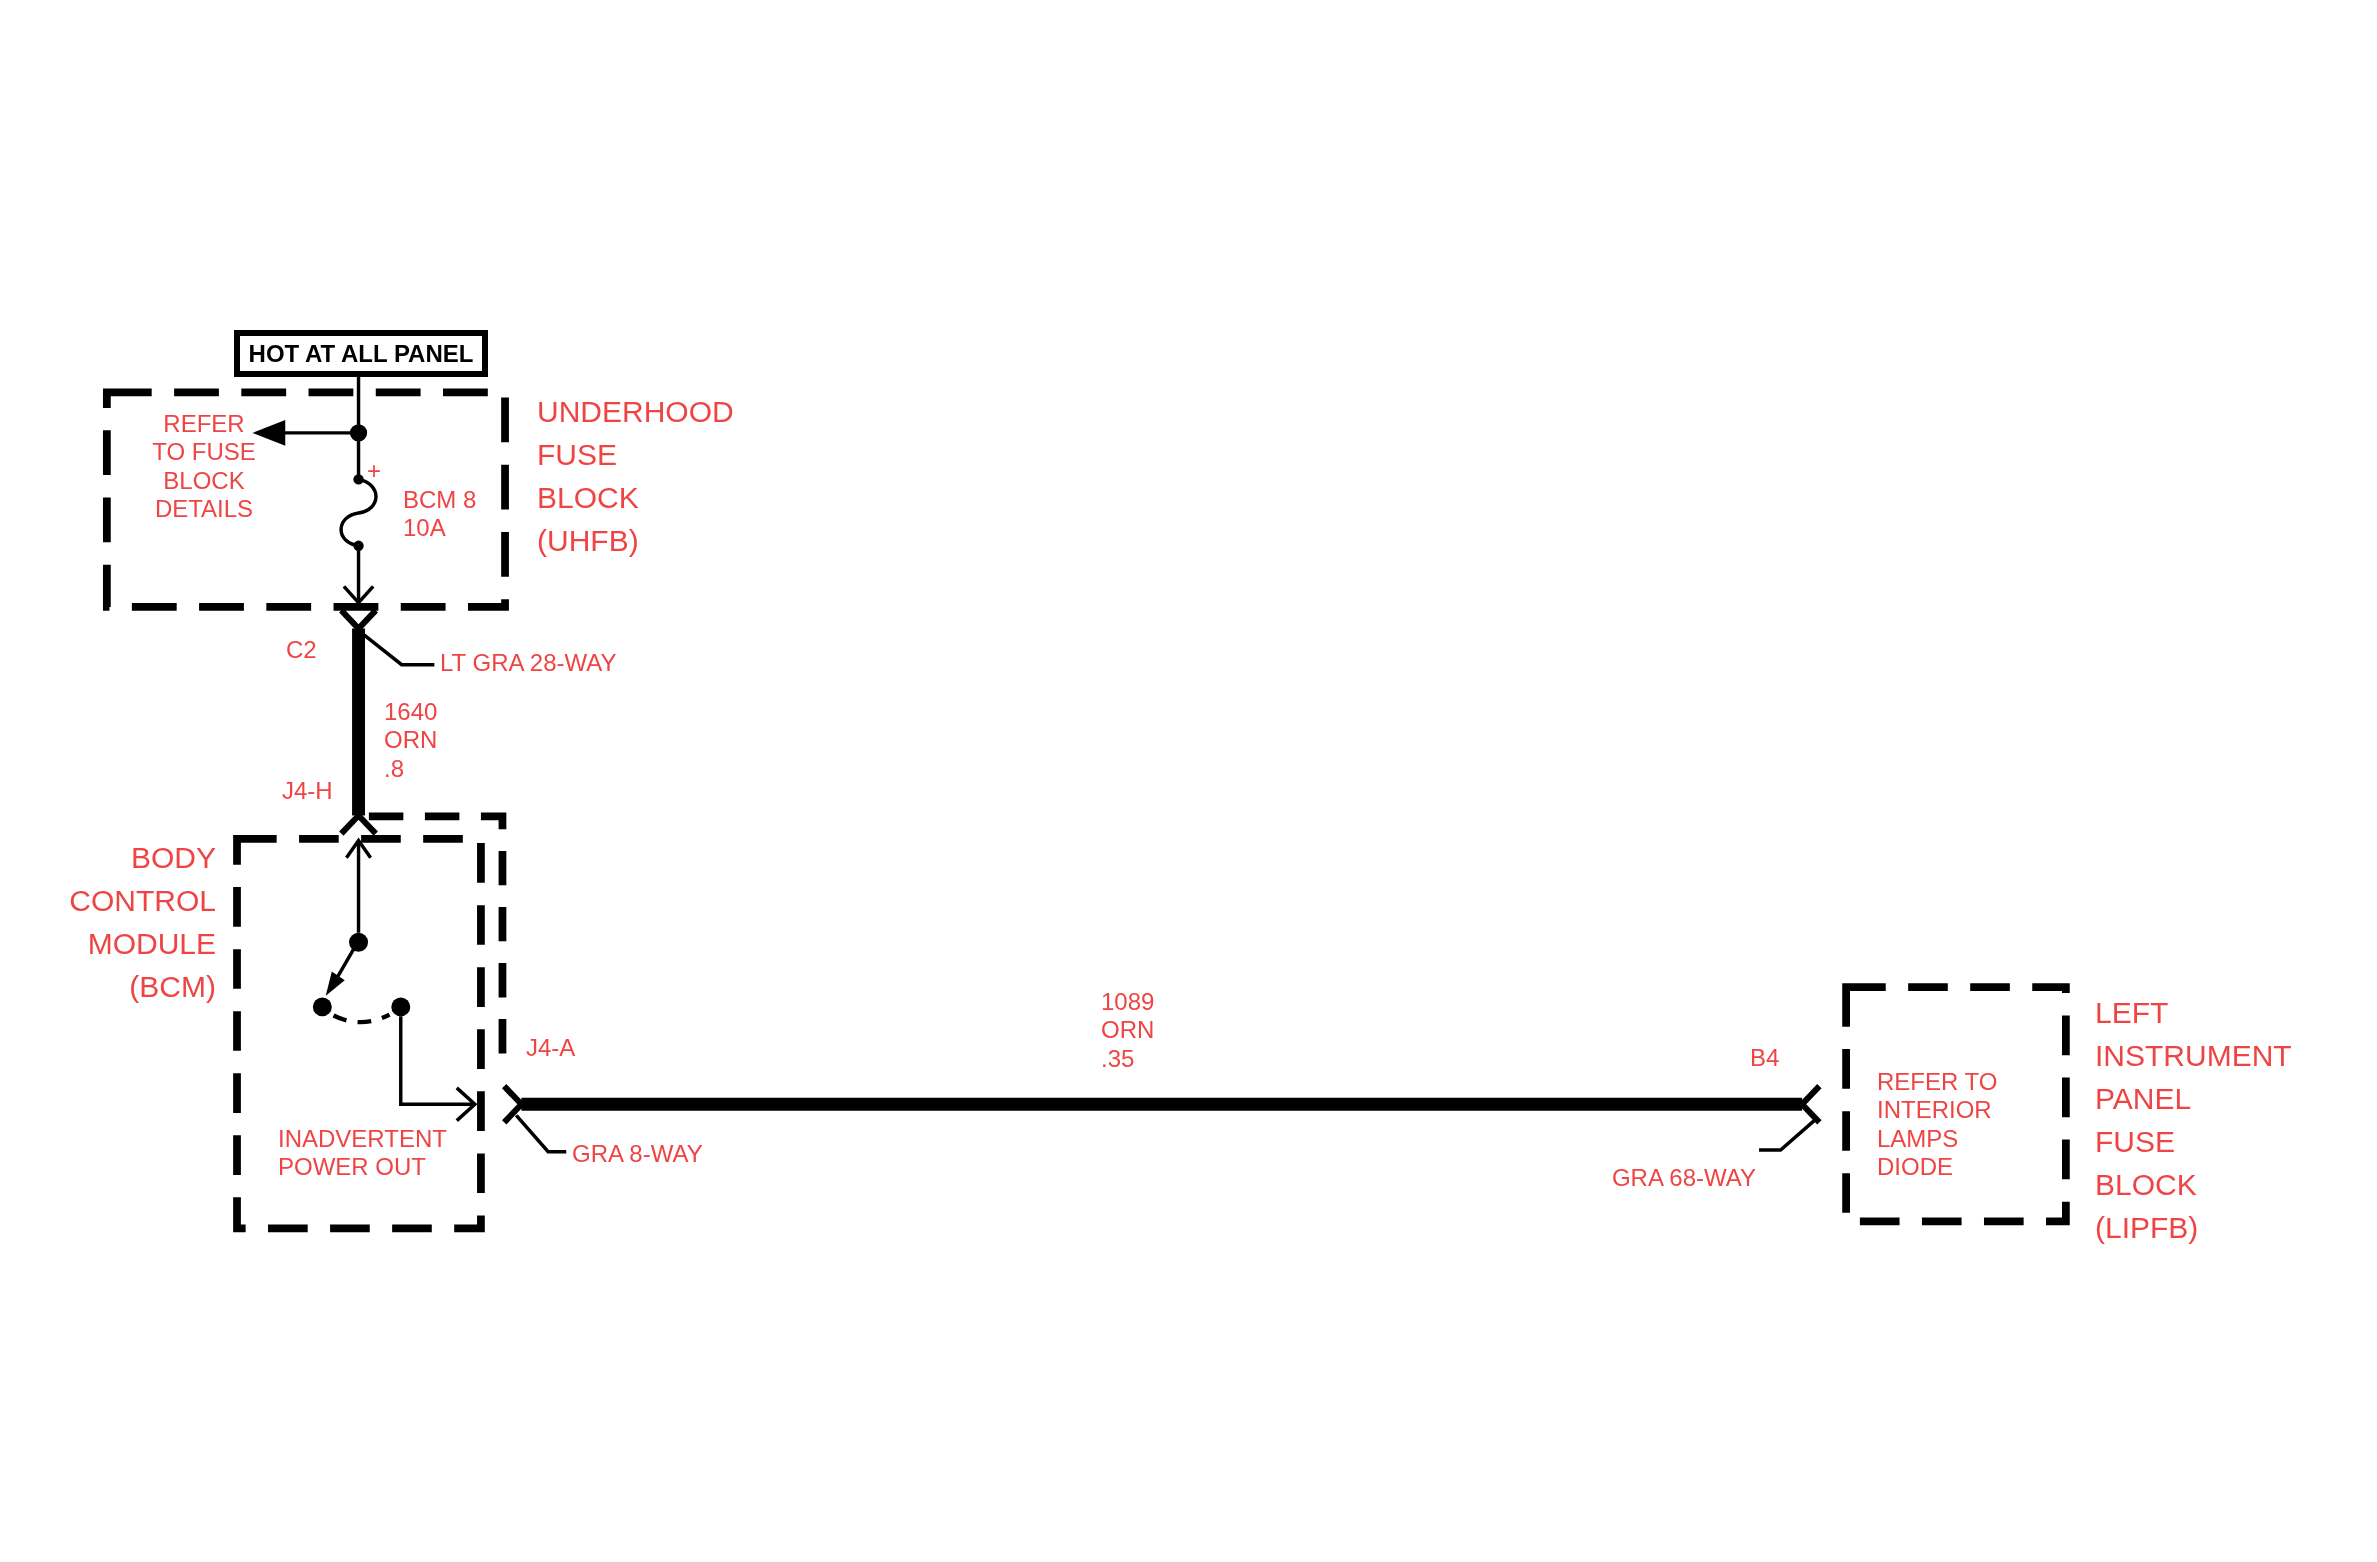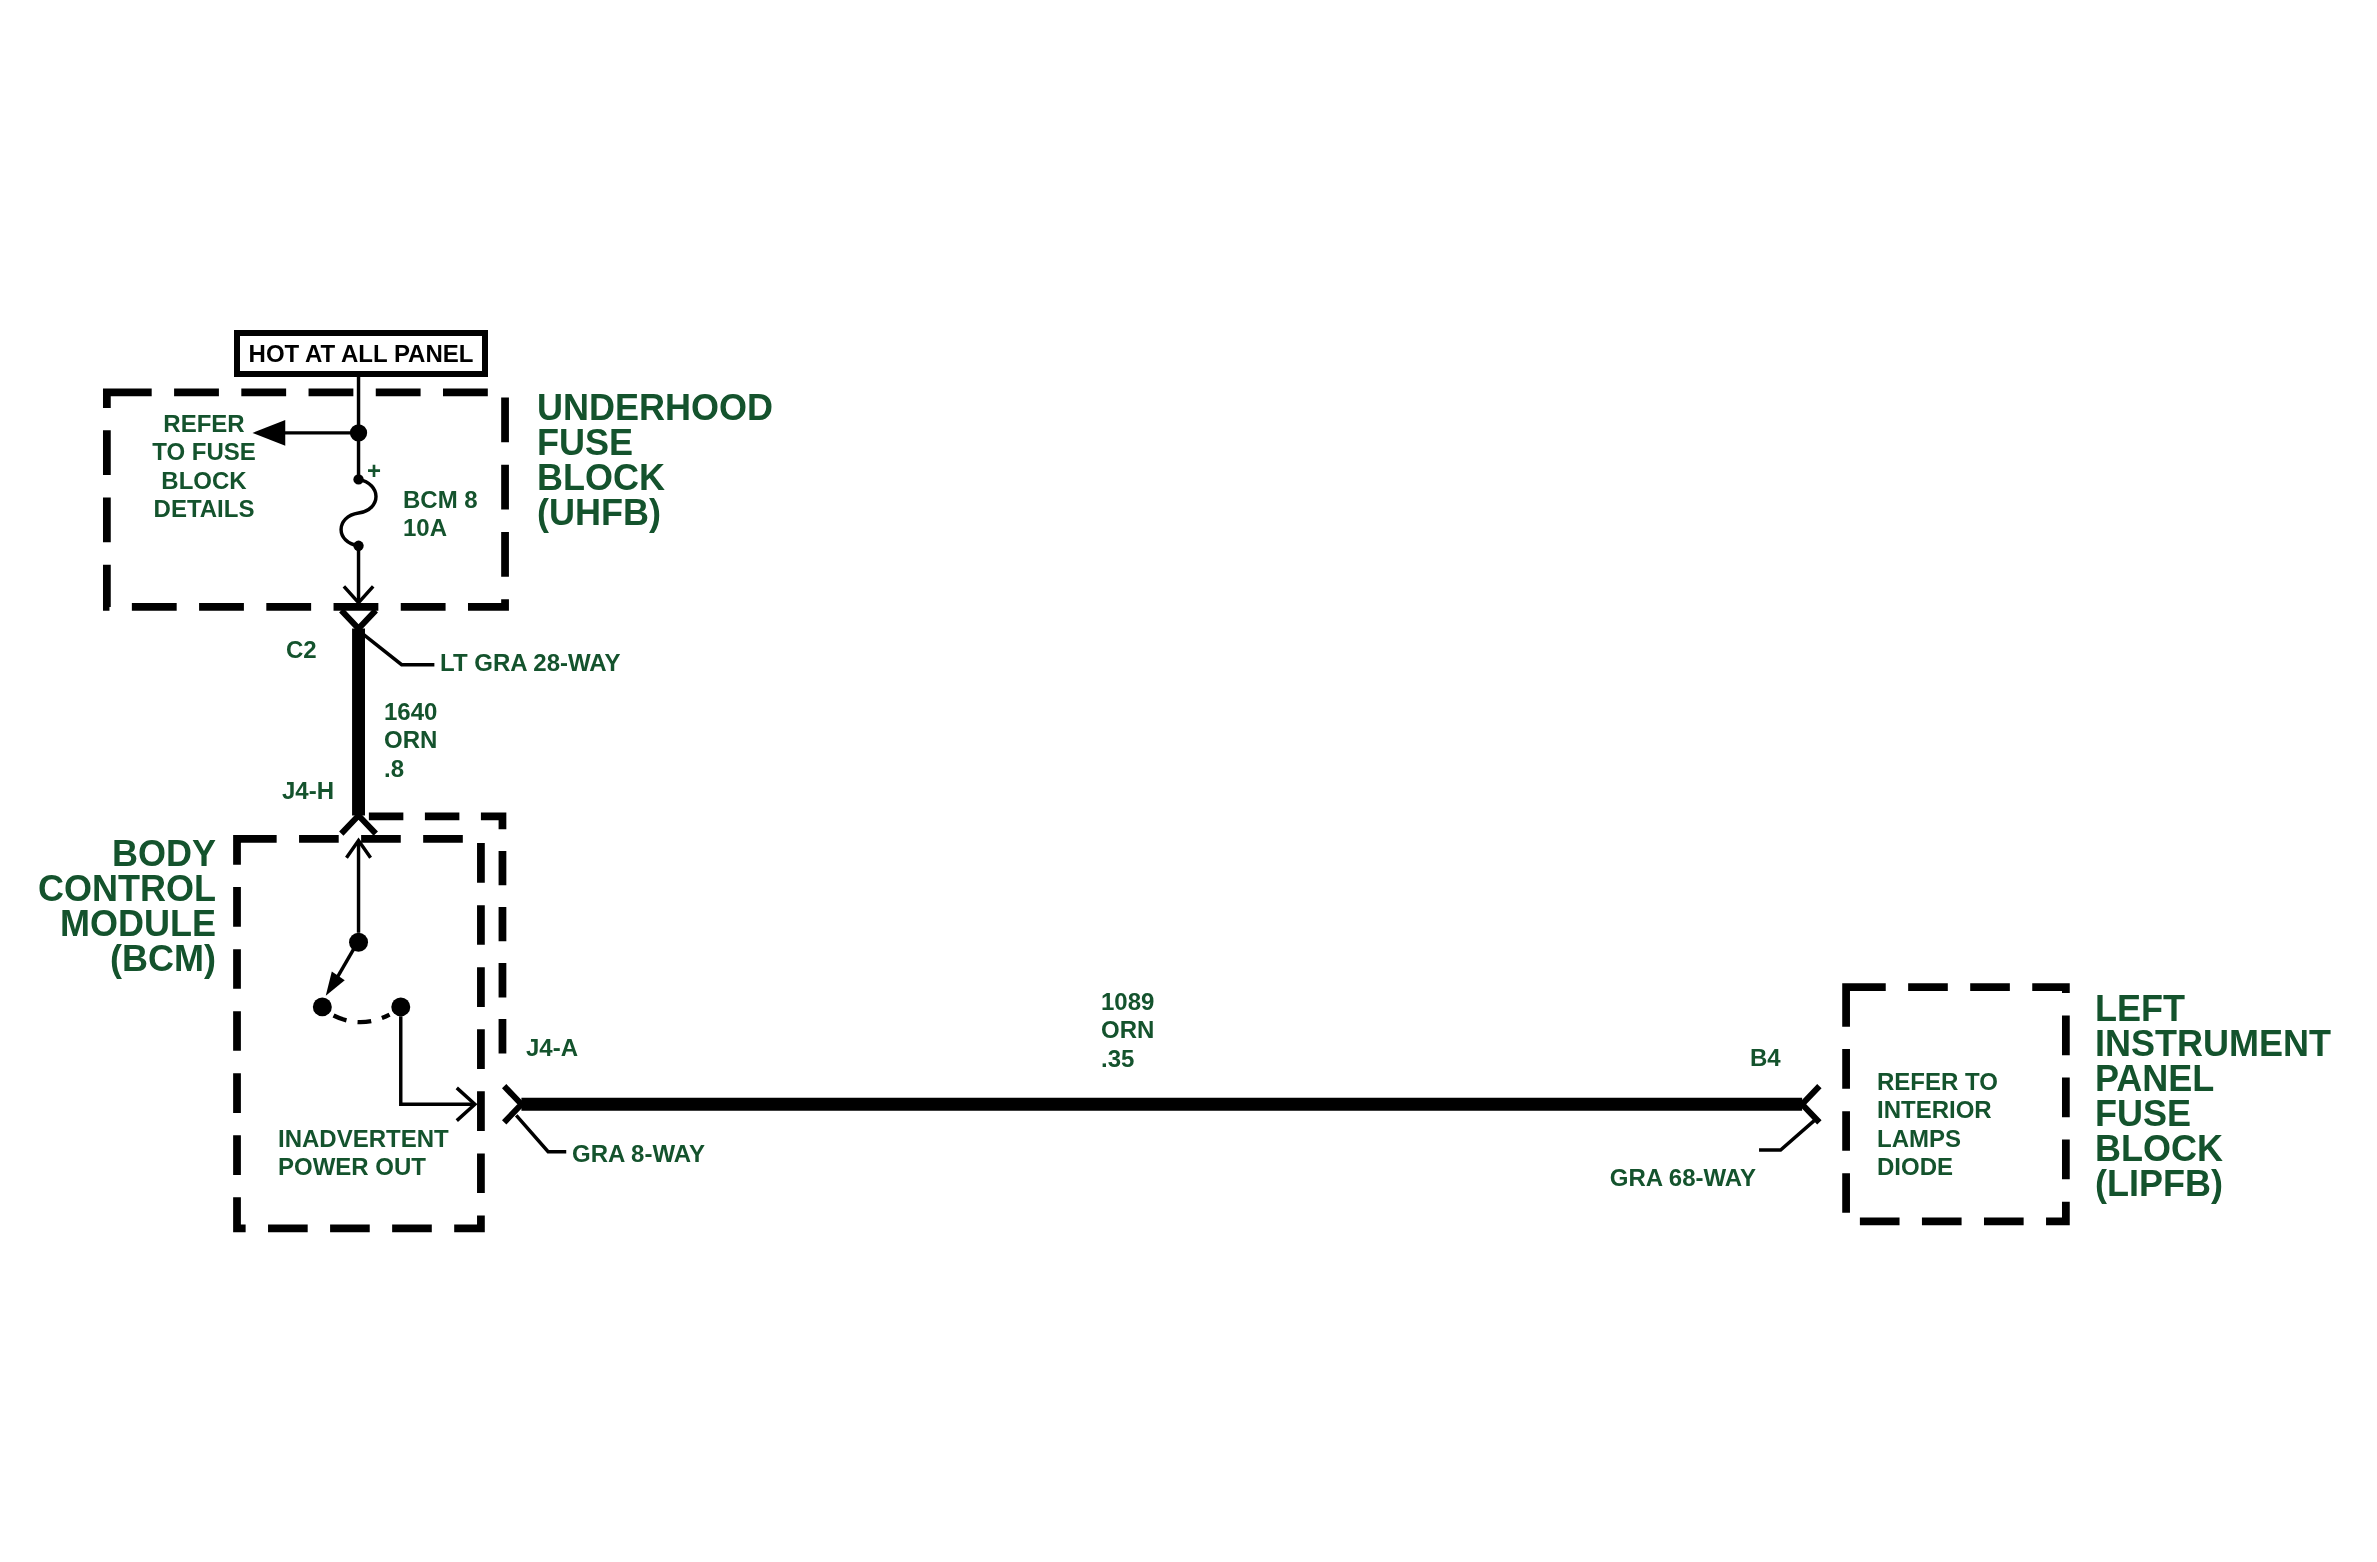--- a/index.html
+++ b/index.html
@@ -7,26 +7,26 @@
     position:relative;
     width:2377px;height:1563px;
     background:#ffffff;
     font-family:"Liberation Sans", sans-serif;
     color:#000;
     overflow:hidden;
   }
   #linework{position:absolute;left:0;top:0;}
   .label{
     position:absolute;
-    font-weight:bold;
+    font-weight:normal;
     white-space:pre-line;
-    color:#14532d;
+    color:#ef4444;
   }
   .sm{font-size:24px;line-height:28.4px;}
-  .lg{font-size:36px;line-height:35px;}
+  .lg{font-size:30px;line-height:43px;}
   .ctr{text-align:center;}
   .rt{text-align:right;}
   .powerbox{
     position:absolute;
     left:234px;top:330px;width:254px;height:47px;
     box-sizing:border-box;
     border:6.9px solid #000;
     display:flex;align-items:center;justify-content:center;
     font-weight:bold;font-size:24px;
     white-space:nowrap;

